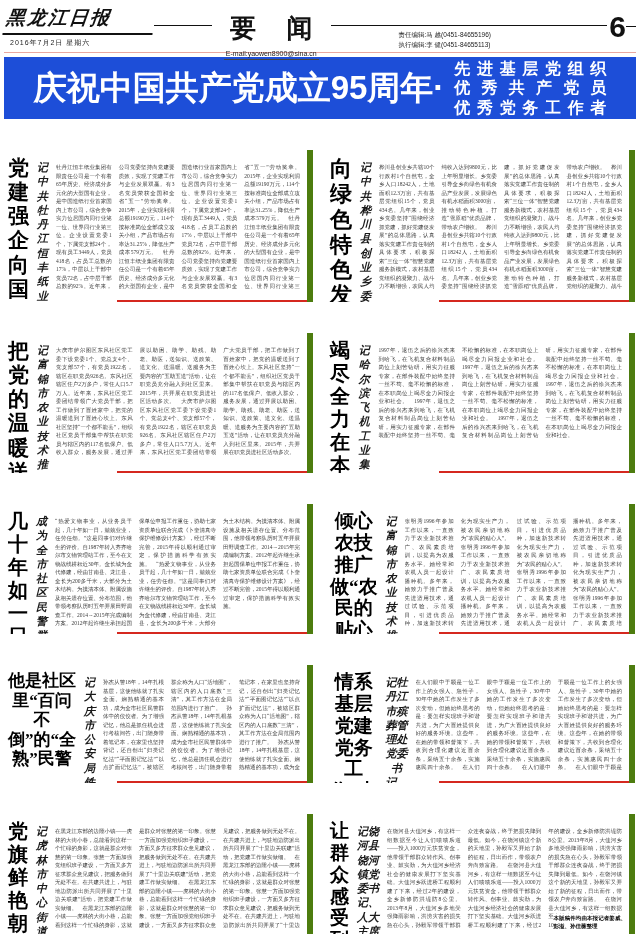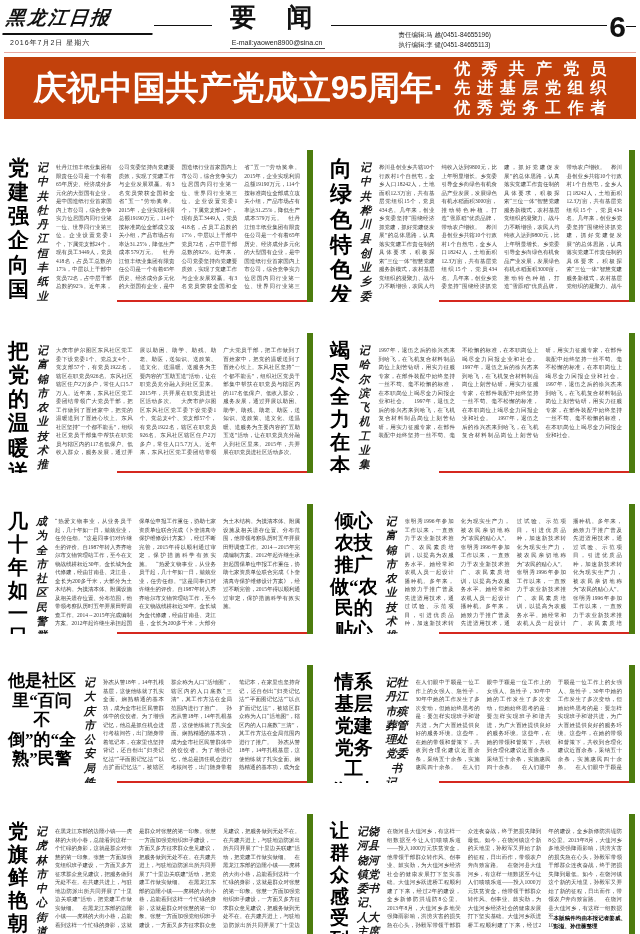--- a/index.html
+++ b/index.html
@@ -5,21 +5,21 @@
   html,body{margin:0;padding:0;background:#fff;}
   body{width:640px;height:934px;overflow:hidden;font-family:"Liberation Sans",sans-serif;color:#111;}
   .page{width:640px;height:934px;box-sizing:border-box;padding:4px 4px 0 4px;position:relative;}
 
   
   .masthead{display:flex;align-items:flex-start;height:46px;position:relative;}
   .logo-block{width:150px;flex:0 0 auto;}
   .logo{font-family:"Liberation Serif",serif;font-weight:bold;font-style:italic;font-size:19px;letter-spacing:2px;transform:skewX(-6deg);padding:1px 0 2px 2px;border-bottom:2px solid #111;}
   .date-line{font-size:7px;color:#222;padding:3px 0 0 6px;letter-spacing:1px;}
   .mid-rule{flex:0 0 58px;border-top:1.5px solid #111;margin-top:21px;}
-  .section-block{flex:0 0 auto;text-align:right;padding:0 6px;}
+  .section-block{flex:0 0 auto;text-align:center;padding:0 6px;margin-top:11px;}
   .sec-title{font-family:"Liberation Serif",serif;font-weight:bold;font-size:26px;letter-spacing:12px;padding-left:12px;line-height:1.05;}
   .email{font-size:7px;color:#222;border-bottom:1px solid #444;padding:2px 2px 2px 2px;display:inline-block;margin-top:1px;}
   .right-zone{flex:1 1 auto;position:relative;align-self:stretch;}
   .right-zone::before{content:"";position:absolute;left:0;right:2px;top:21px;border-top:1.5px solid #111;}
   .editors{position:absolute;left:68px;top:26px;font-size:6.5px;line-height:1.55;color:#222;white-space:nowrap;}
   .pageno{flex:0 0 auto;font-size:30px;font-weight:bold;line-height:1;margin-top:8px;font-family:"Liberation Sans",sans-serif;}
   .end-dash{flex:0 0 10px;border-top:1.5px solid #111;margin-top:22px;}
   .masthead-sep{border-bottom:1px solid #e9a8a0;margin:2px 0 4px 0;}
 
   
@@ -60,25 +60,25 @@
       <div class="editors">
         <div>责任编辑:马 越(0451-84655196)</div>
         <div>执行编辑:李 健(0451-84655113)</div>
       </div>
     </div>
     <div class="pageno">6</div>
     <div class="end-dash"></div>
   </div>
   <div class="masthead-sep"></div>
 
-  <div class="banner" style="background: #c2410c;">
+  <div class="banner" style="background: #1d4ed8;">
     <div class="banner-main">庆祝中国共产党成立95周年·</div>
     <div class="banner-side">
+      <div>先进基层党组织</div>
       <div>优秀共产党员</div>
-      <div>先进基层党组织</div>
       <div>优秀党务工作者</div>
     </div>
   </div>
 
   <div class="grid">
 
     <article class="block">
       <h2 class="a-title fs21">党建强企  向国际先进行列进军</h2>
       <h3 class="a-sub">记中共牡丹江恒丰纸业集团有限责任公司委员会</h3>
       <div class="a-body cols4">牡丹江恒丰纸业集团有限责任公司是一个有着65年历史、经济成分多元化的大型国有企业，是中国造纸行业首家国内上市公司，综合竞争实力位居国内同行业第一位、世界同行业第三位。企业设置党委1个，下属党支部24个，现有员工3449人，党员418名，占员工总数的17%，中层以上干部中党员72名，占中层干部总数的92%。近年来，公司党委坚持向党建要质效，实现了党建工作与企业发展双赢。有3名党员荣获全国和全省“五一”劳动奖章。2015年，企业实现利润总额19190万元，114个按标准岗位全部成立攻关小组，产品市场占有率达31.25%，降低生产成本579万元。　牡丹江恒丰纸业集团有限责任公司是一个有着65年历史、经济成分多元化的大型国有企业，是中国造纸行业首家国内上市公司，综合竞争实力位居国内同行业第一位、世界同行业第三位。企业设置党委1个，下属党支部24个，现有员工3449人，党员418名，占员工总数的17%，中层以上干部中党员72名，占中层干部总数的92%。近年来，公司党委坚持向党建要质效，实现了党建工作与企业发展双赢。有3名党员荣获全国和全省“五一”劳动奖章。2015年，企业实现利润总额19190万元，114个按标准岗位全部成立攻关小组，产品市场占有率达31.25%，降低生产成本579万元。　牡丹江恒丰纸业集团有限责任公司是一个有着65年历史、经济成分多元化的大型国有企业，是中国造纸行业首家国内上市公司，综合竞争实力位居国内同行业第一位、世界同行业第三位。企业设置党委1个，下属党支部24个，现有员工3449人，党员418名，占员工总数的17%，中层以上干部中党员72名，占中层干部总数的92%。近年来，公司党委坚持向党建要质效，实现了党建工作与企业发展双赢。有3名党员荣获全国和全省“五一”劳动奖章。2015年，企业实现利润总额19190万元，114个按标准岗位全部成立攻关小组，产品市场占有率达31.25%，降低生产成本579万元。</div>

